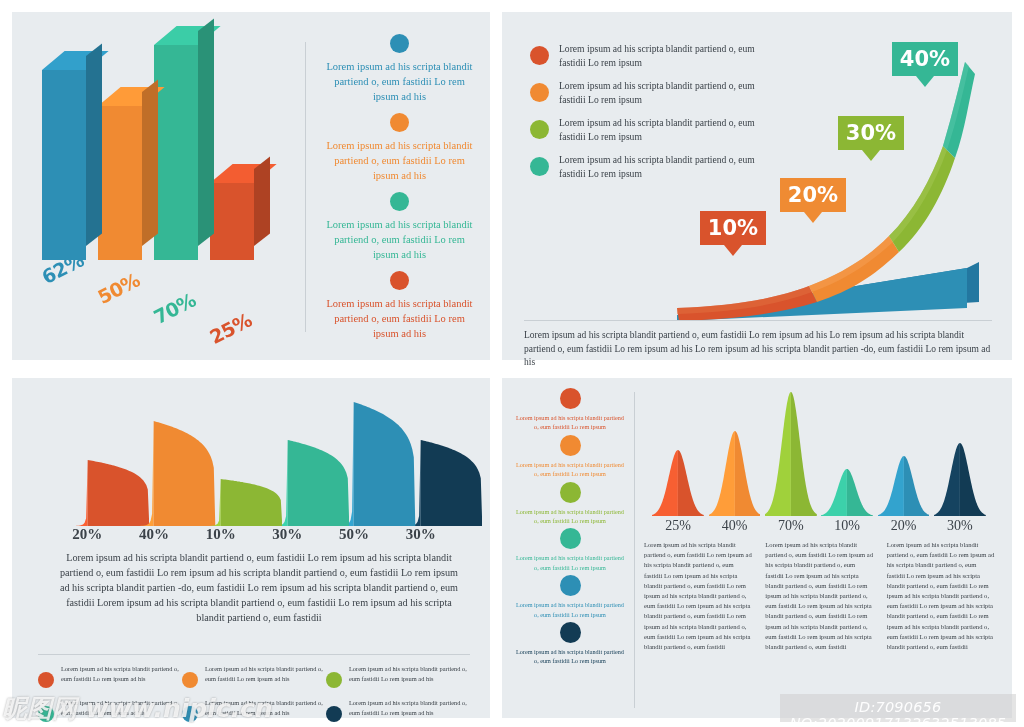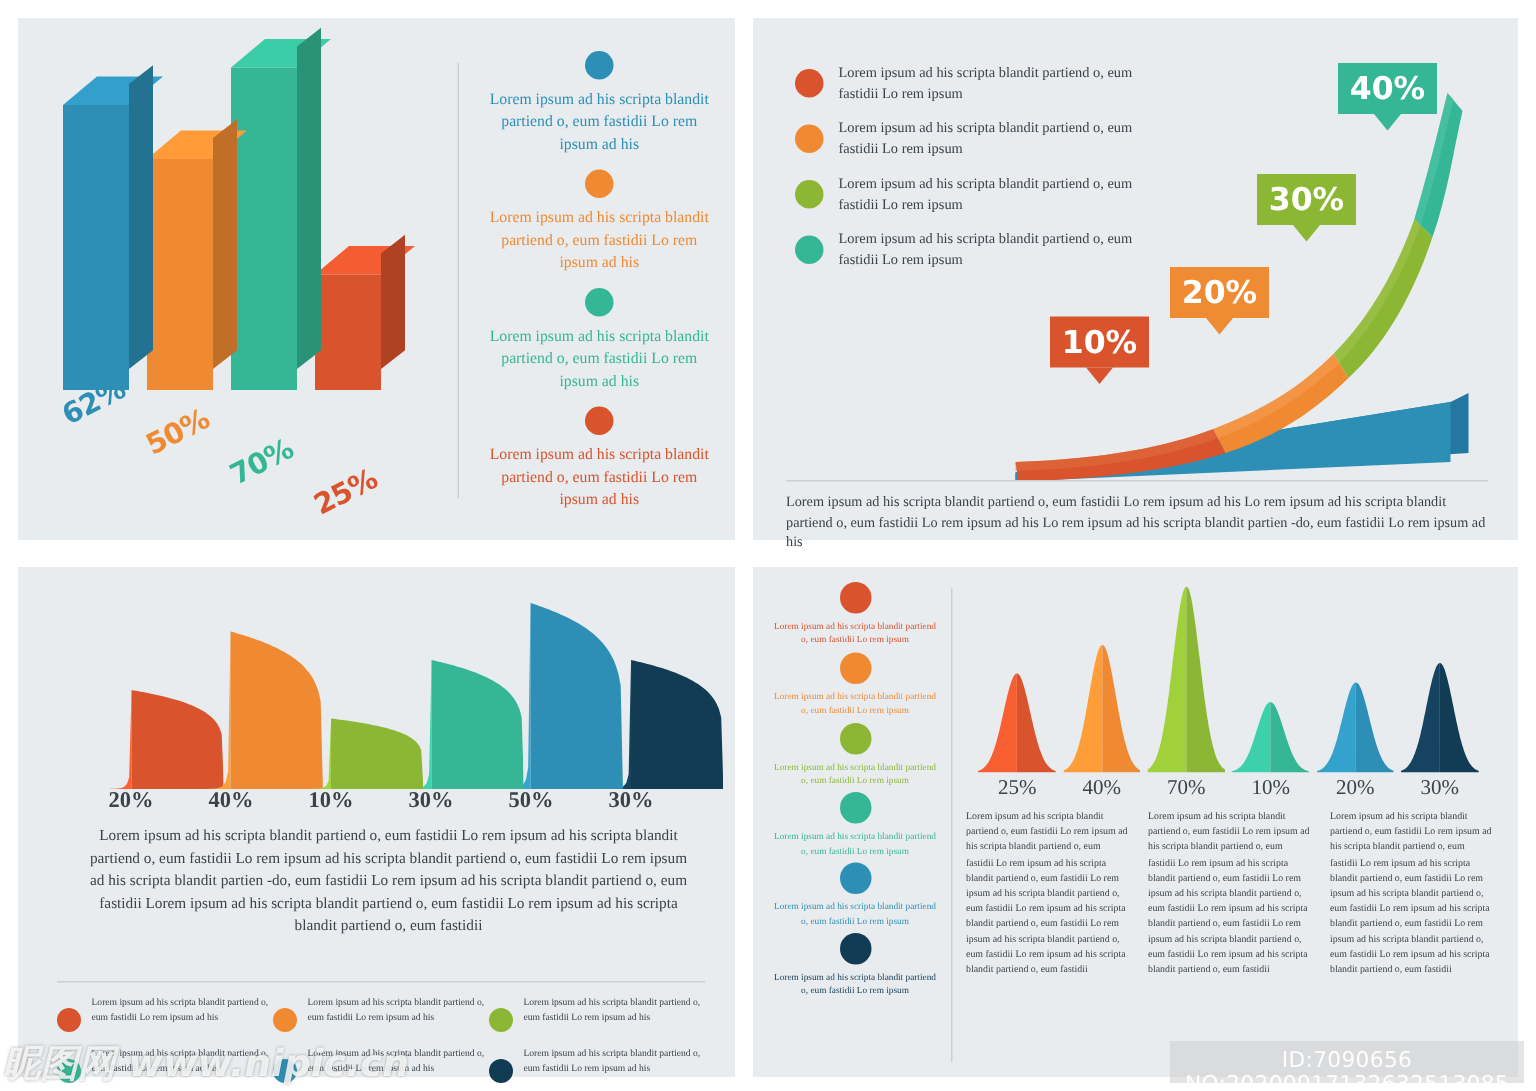--- a/index.html
+++ b/index.html
@@ -81,21 +81,21 @@
   .bells{position:absolute;left:148px;top:16px;width:338px;height:126px;}
   .bell{position:absolute;bottom:0;}
   .br-labels{position:absolute;left:148px;top:140px;width:338px;display:flex;}
   .br-labels span{flex:1;text-align:center;font-size:14px;color:#3b4249;}
 
   .br-cols{position:absolute;left:142px;top:162px;width:352px;display:flex;
            gap:12px;}
   .br-cols .col{flex:1;font-size:6.6px;line-height:10.2px;color:#3b4249;}
 
   
-  .wm{position:absolute;pointer-events:none;}
+  .wm{position:absolute;pointer-events:none;font-style:italic;}
   #wm-left{left:2px;top:692px;font-family:"DejaVu Sans",sans-serif;
            font-size:25px;font-weight:bold;font-style:italic;
            color:rgba(255,255,255,.82);
            text-shadow:0 0 2px rgba(90,90,90,.55);white-space:nowrap;}
   #wm-right{left:780px;top:694px;width:236px;height:28px;
             background:rgba(205,205,205,.55);}
   #wm-right span{display:block;padding-top:5px;text-align:center;
             font-family:"DejaVu Sans",sans-serif;font-size:14.5px;
             color:rgba(255,255,255,.95);letter-spacing:.2px;}
 </style>

